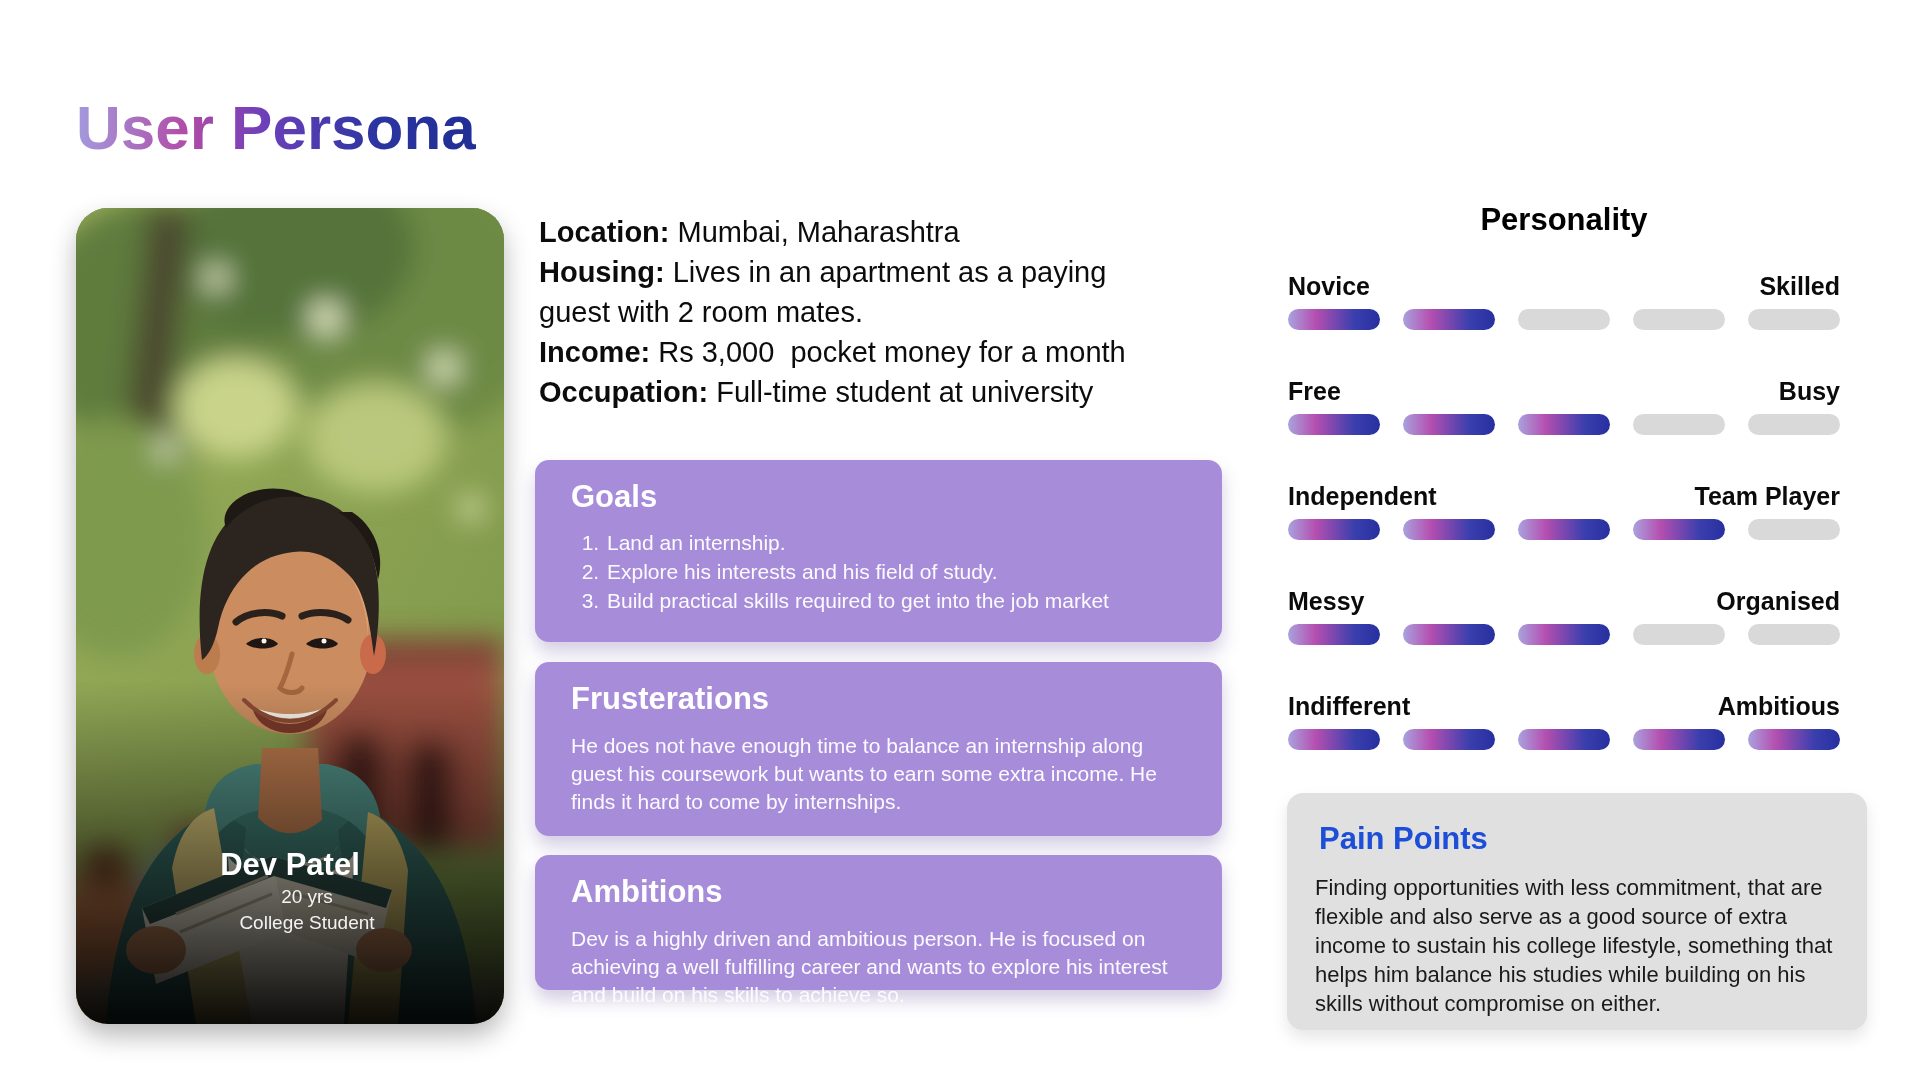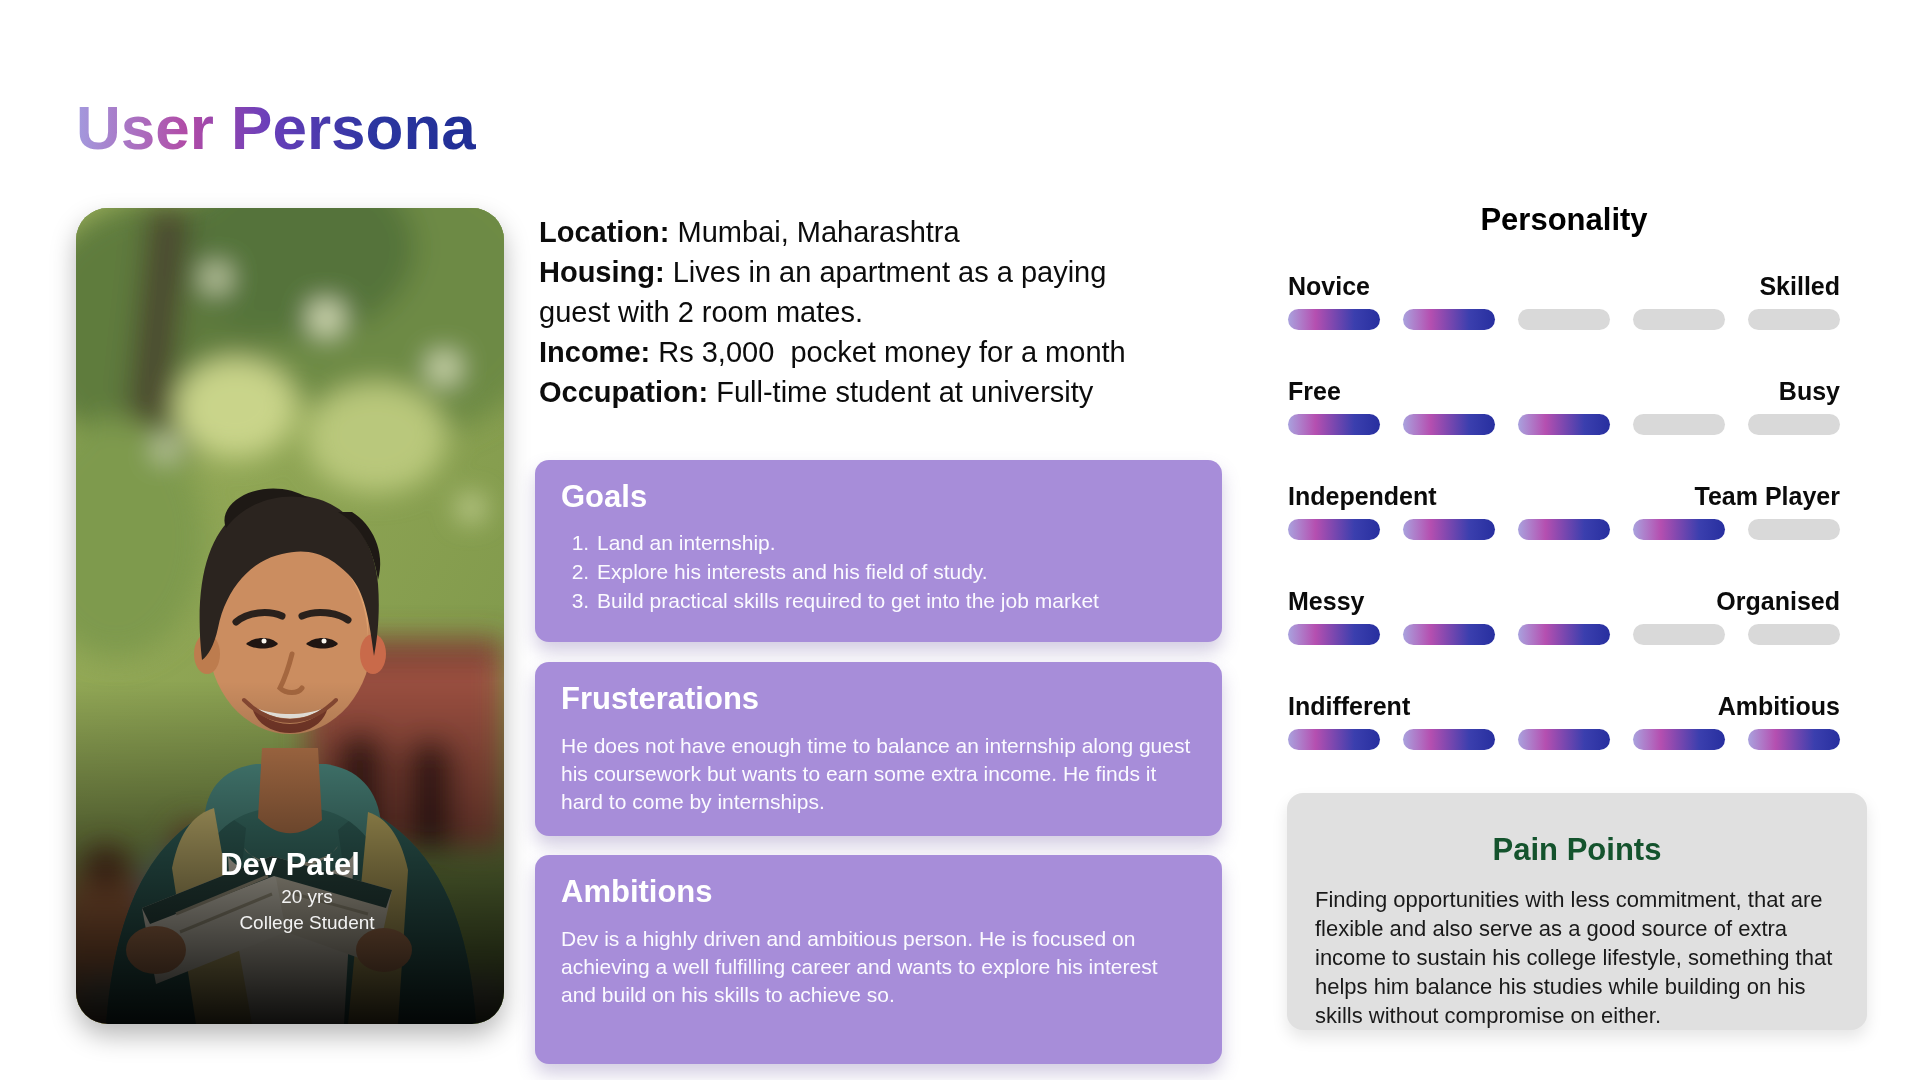--- a/index.html
+++ b/index.html
@@ -38,48 +38,48 @@
   .details{
     position:absolute;left:539px;top:212px;width:610px;
     font-size:29px;line-height:40px;color:#0c0c0c;
   }
   .details b{font-weight:bold;}
   .details .val{white-space:pre-wrap;}
   
   .pcard{
     position:absolute;left:535px;width:687px;box-sizing:border-box;
     background:var(--accent,#a78dd9);
-    border-radius:14px;padding:18px 26px;color:#ffffff;
+    border-radius:14px;padding:18px 36px;color:#ffffff;
     box-shadow:0 10px 18px rgba(110,90,160,0.30);
   }
   .pcard h2{margin:0;font-size:31px;font-weight:bold;line-height:38px;color:#ffffff;}
   .pcard .body{margin-top:14px;font-size:21px;line-height:28px;color:#fbfaff;}
   .pcard ol{margin:12px 0 0 0;padding-left:34px;font-size:21px;line-height:29px;color:#fbfaff;}
   .pcard ol li{padding-left:2px;}
   #card-goals{top:460px;height:182px;}
   #card-frustrations{top:662px;height:174px;}
-  #card-ambitions{top:855px;height:209px;}
+  #card-ambitions{top:855px;height:135px;}
   
   .personality{position:absolute;left:1288px;top:197px;width:552px;}
   .personality h2{margin:4px;text-align:center;font-size:31px;font-weight:bold;line-height:38px;color:#000;}
   .trait{margin-top:46px;}
   .trait:first-of-type{margin-top:32px;}
   .trait .labels{display:flex;justify-content:space-between;font-size:25px;font-weight:bold;line-height:30px;color:#0b0b0b;}
   .trait .bars{display:flex;gap:23px;margin-top:8px;}
   .seg{flex:1;height:21px;border-radius:11px;background:var(--bar-empty,#d9d9d9);}
   .seg.filled{
     background:linear-gradient(90deg,var(--bar-g1,#a9a2de) 0%,var(--bar-g2,#b54fb0) 30%,var(--bar-g3,#3b3fae) 72%,var(--bar-g4,#272f9f) 100%);
   }
   
   .pain-card{
     position:absolute;left:1287px;top:793px;width:580px;height:237px;box-sizing:border-box;
     background:var(--pain-bg,#e0e0e0);border-radius:16px;padding:22px 28px;
     box-shadow:0 8px 16px rgba(0,0,0,0.10);
   }
-  .pain-card h2{margin:15px;font-size:31px;font-weight:bold;line-height:40px;color:#14532d;text-align:center;}
+  .pain-card h2{margin:4px;font-size:31px;font-weight:bold;line-height:40px;color:#1d4ed8;}
   .pain-card .body{margin-top:14px;font-size:22px;line-height:29px;color:#1a1a1a;}
 </style>
 </head>
 <body style="--accent: #a78dd9; --pain-bg: #e0e0e0; --bar-empty: #d9d9d9; --bar-g1: #a9a2de; --bar-g2: #b54fb0; --bar-g3: #3b3fae; --bar-g4: #272f9f;">
 
 <h1 class="page-title">User Persona</h1>
 
 <div class="photo-card">
 
   <svg viewBox="0 0 428 816" preserveAspectRatio="none" aria-hidden="true">

